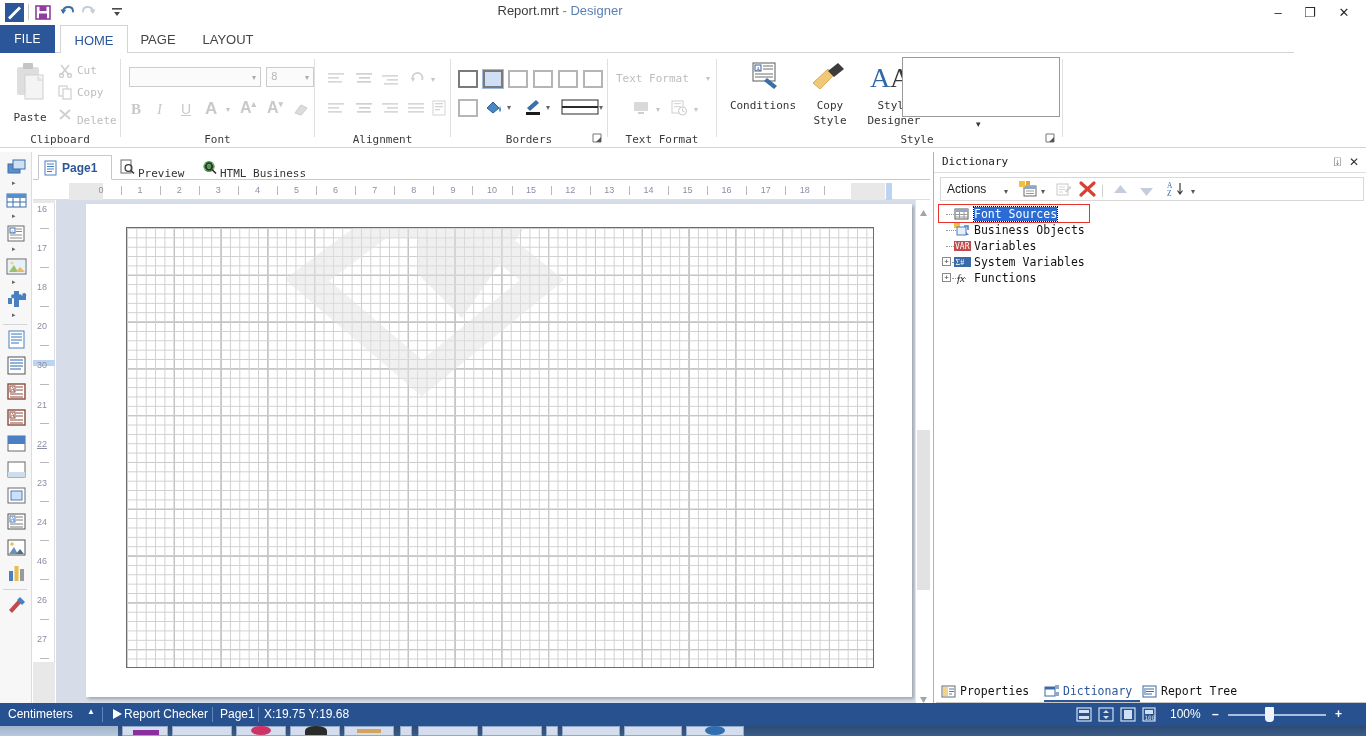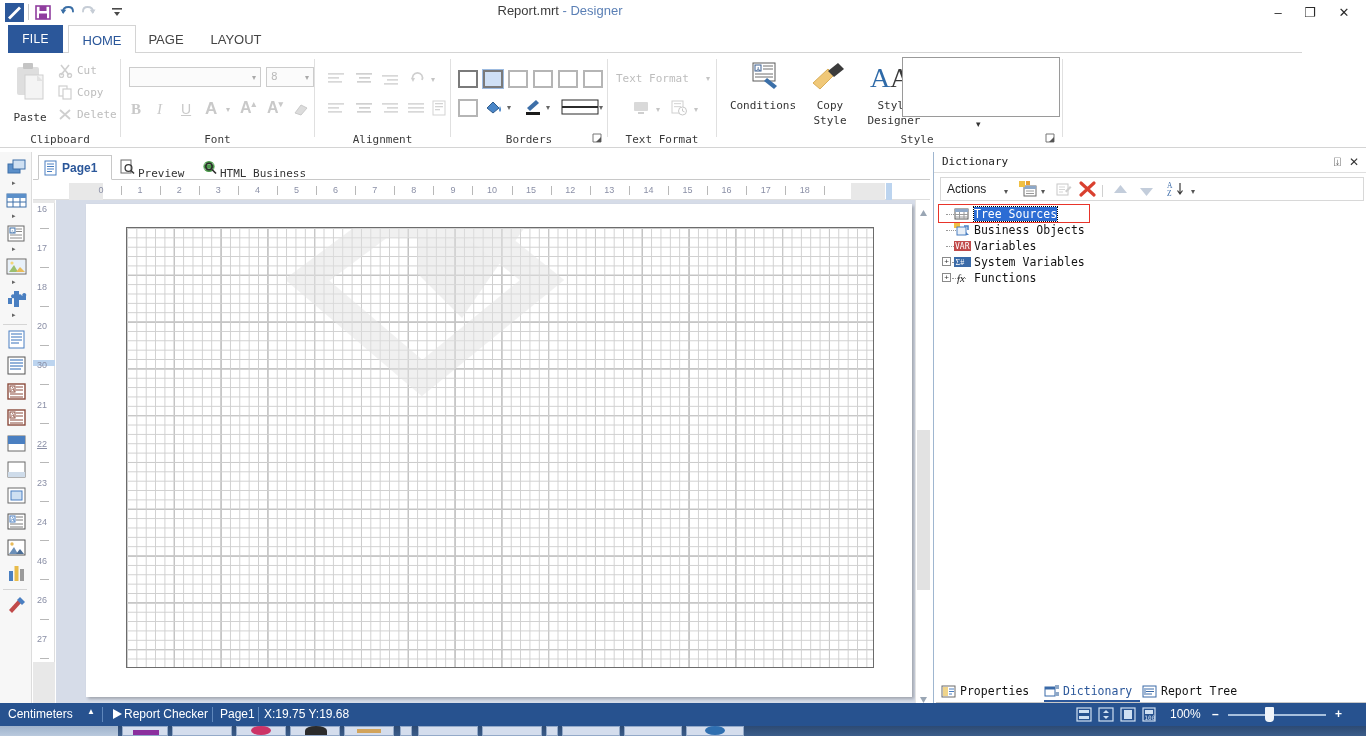--- a/index.html
+++ b/index.html
@@ -18,21 +18,21 @@
   .tb-logo svg { display:block; }
   .tb-sep { position:absolute; left:28px; top:4px; width:1px; height:16px; background:#c8c8c8; }
   .tb-btn { position:absolute; top:3px; width:20px; height:19px; cursor:pointer; }
   .tb-title { position:absolute; left:0; top:3px; width:1088px; text-align:center;
               font-size:13px; color:#3c3c3c;margin-left:16px; }
   .tb-title .sub { color:#5a7fb5; }
   .win-btn { position:absolute; top:4px; width:32px; height:18px; cursor:pointer;
              color:#2b2b2b; font-size:13px; text-align:center; line-height:18px; }
 
   
-  .tabstrip { position:absolute; left:8px; top:25px; width:1294px; height:28px; background:#fff;
+  .tabstrip { position:absolute; left:0; top:25px; width:1294px; height:28px; background:#fff;
               border-bottom:1px solid #d4d4d4; }
   .tab-file { position:absolute; left:0; top:0; width:55px; height:28px; background:#2b579a;
               color:#fff; font-size:12px; text-align:center; line-height:28px; cursor:pointer;
               letter-spacing:.3px; }
   .tab { position:absolute; top:0; height:28px; font-size:13px; color:#444; line-height:29px;
          text-align:center; cursor:pointer; }
   .tab.active { background:#fff; color:#2b579a; border-left:1px solid #d4d4d4;
                 border-right:1px solid #d4d4d4; border-top:1px solid #d4d4d4;
                 border-bottom:1px solid #fff; height:29px; }
   .uilang { position:absolute; right:28px; top:31px; font-size:12px; color:#666; cursor:pointer; }
@@ -247,21 +247,21 @@
         <svg width="15" height="15" viewBox="0 0 15 15" style="position:absolute;left:0;top:2px">
           <rect x="1" y="1" width="8" height="10" fill="none" stroke="#cfcfcf" stroke-width="1.2"></rect>
           <rect x="5" y="4" width="8" height="10" fill="#fff" stroke="#cfcfcf" stroke-width="1.2"></rect>
         </svg>
         <span class="rlabel dis" style="position:absolute; left:19px; top:3px;">Copy</span>
       </div>
       <div class="ibtn" style="left:58px; top:52px; width:58px; height:20px;">
         <svg width="15" height="15" viewBox="0 0 15 15" style="position:absolute;left:0;top:2px">
           <path d="M2 3 L12 12 M12 3 L2 12" stroke="#cfcfcf" stroke-width="1.8" fill="none"></path>
         </svg>
-        <span class="rlabel dis" style="position:absolute; left:19px; top:3px;">Delete</span>
+        <span class="rlabel dis" style="position:absolute; left:19px; top:9px;">Delete</span>
       </div>
       <div class="glabel">Clipboard</div>
     </div>
     <div class="gsep" style="left:120px;"></div>
 
     <div class="rgroup" style="left:121px; width:193px;">
       <div class="combo" style="left:8px; top:14px; width:132px;">
         <span class="cv"></span>
         <span class="ca">▾</span>
       </div>
@@ -850,21 +850,21 @@
               <rect x="1" y="2" width="13" height="10" fill="#fff" stroke="#5a5a5a"></rect>
               <rect x="1" y="2" width="13" height="3" fill="#8ea8c8"></rect>
               <g stroke="#9a9a9a">
                 <path d="M1 7.5 H14"></path>
                 <path d="M1 10 H14"></path>
                 <path d="M5.5 5 V12"></path>
                 <path d="M10 5 V12"></path>
               </g>
             </svg>
         </span>
-        <span class="tl">Tree Sources</span>
+        <span class="tl">Font Sources</span>
       </div>
 
       <div class="tnode" style="top:16px;">
         <span class="tdash"></span>
         <span class="ticon">
           <svg width="15" height="14" viewBox="0 0 15 14">
               <rect x="0" y="0" width="6" height="5" fill="#f0c045"></rect>
               <rect x="3" y="4" width="9" height="8" fill="#e8eff7" stroke="#4a7fc1"></rect>
               <path d="M10 3 L14 3 L14 7" stroke="#4a7fc1" stroke-width="1.5" fill="none"></path>
               <path d="M12 9 L15 12 L12 12 Z" fill="#4a7fc1"></path>

